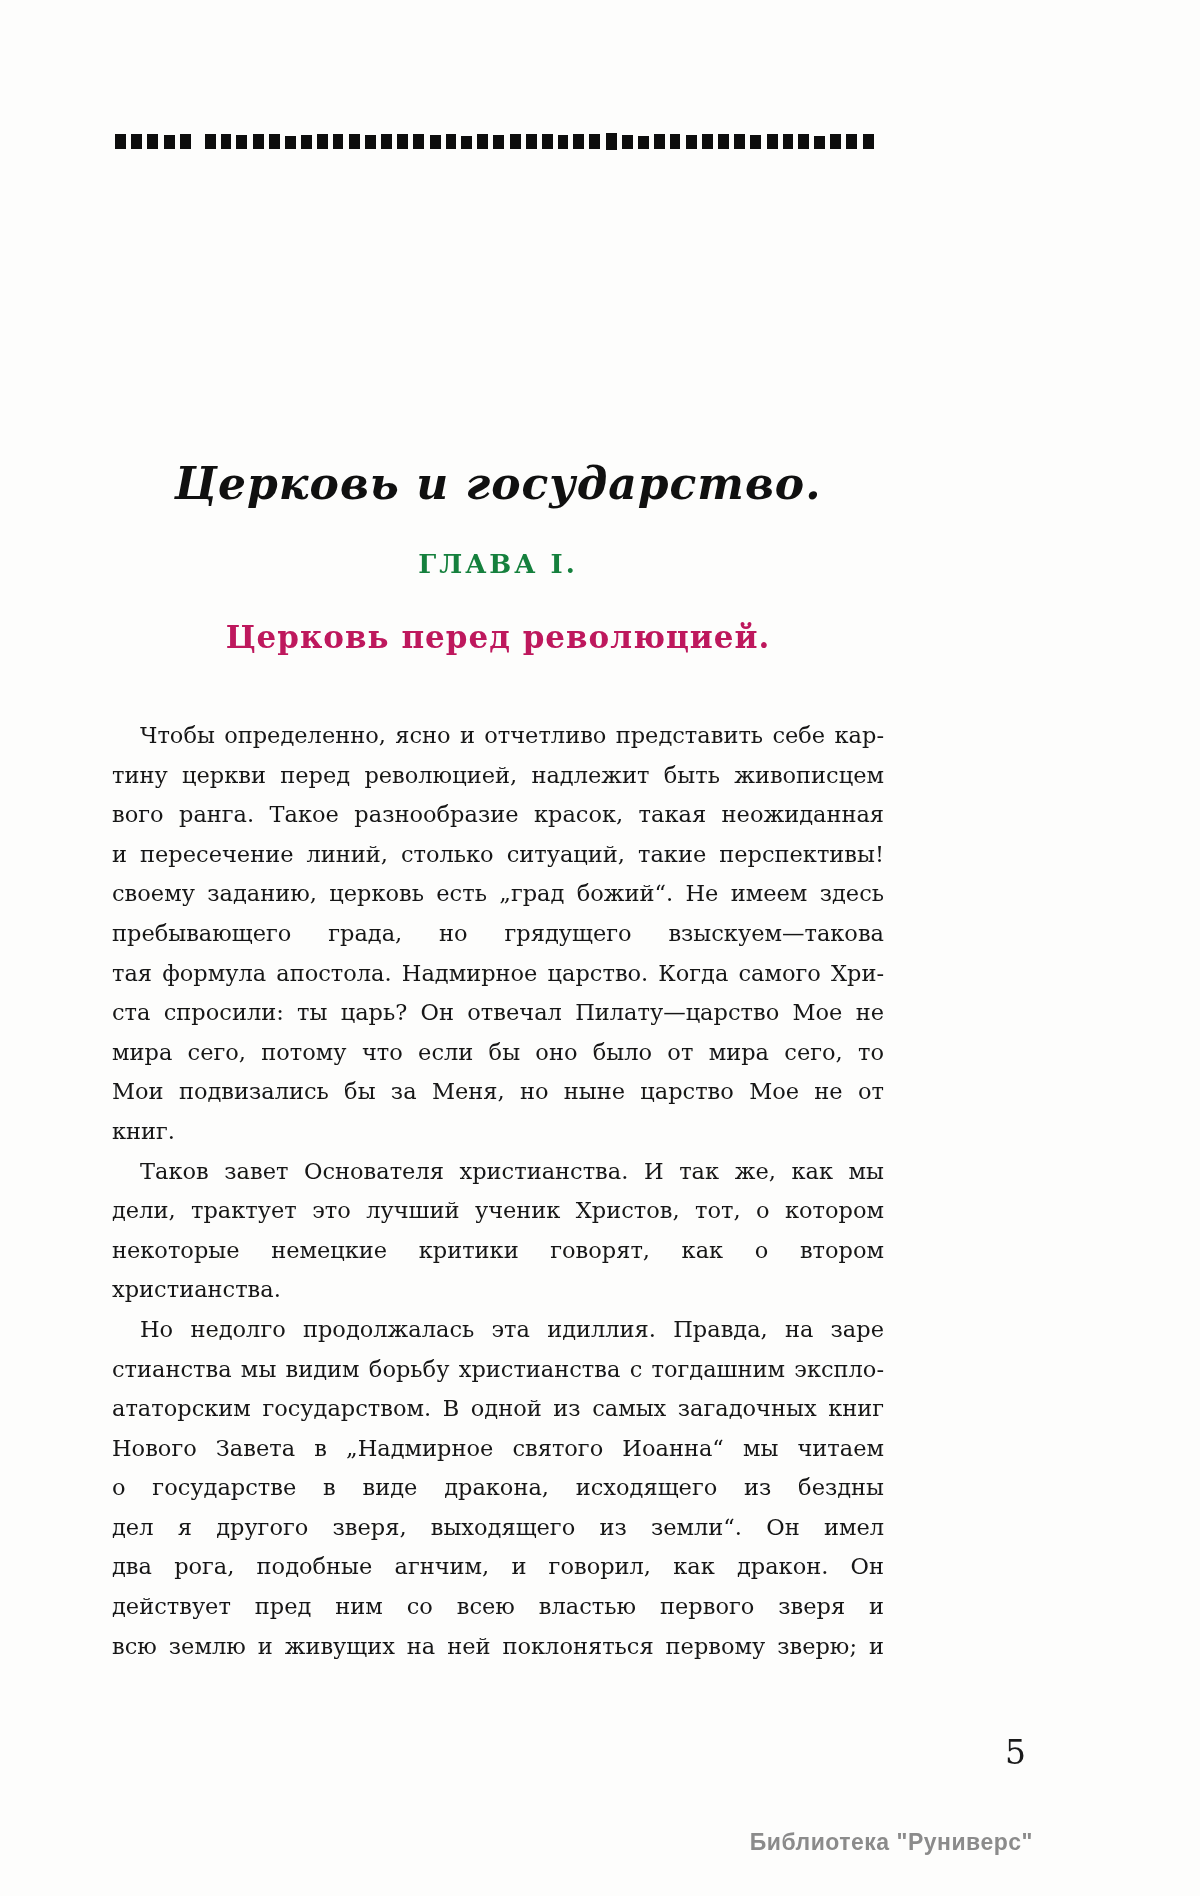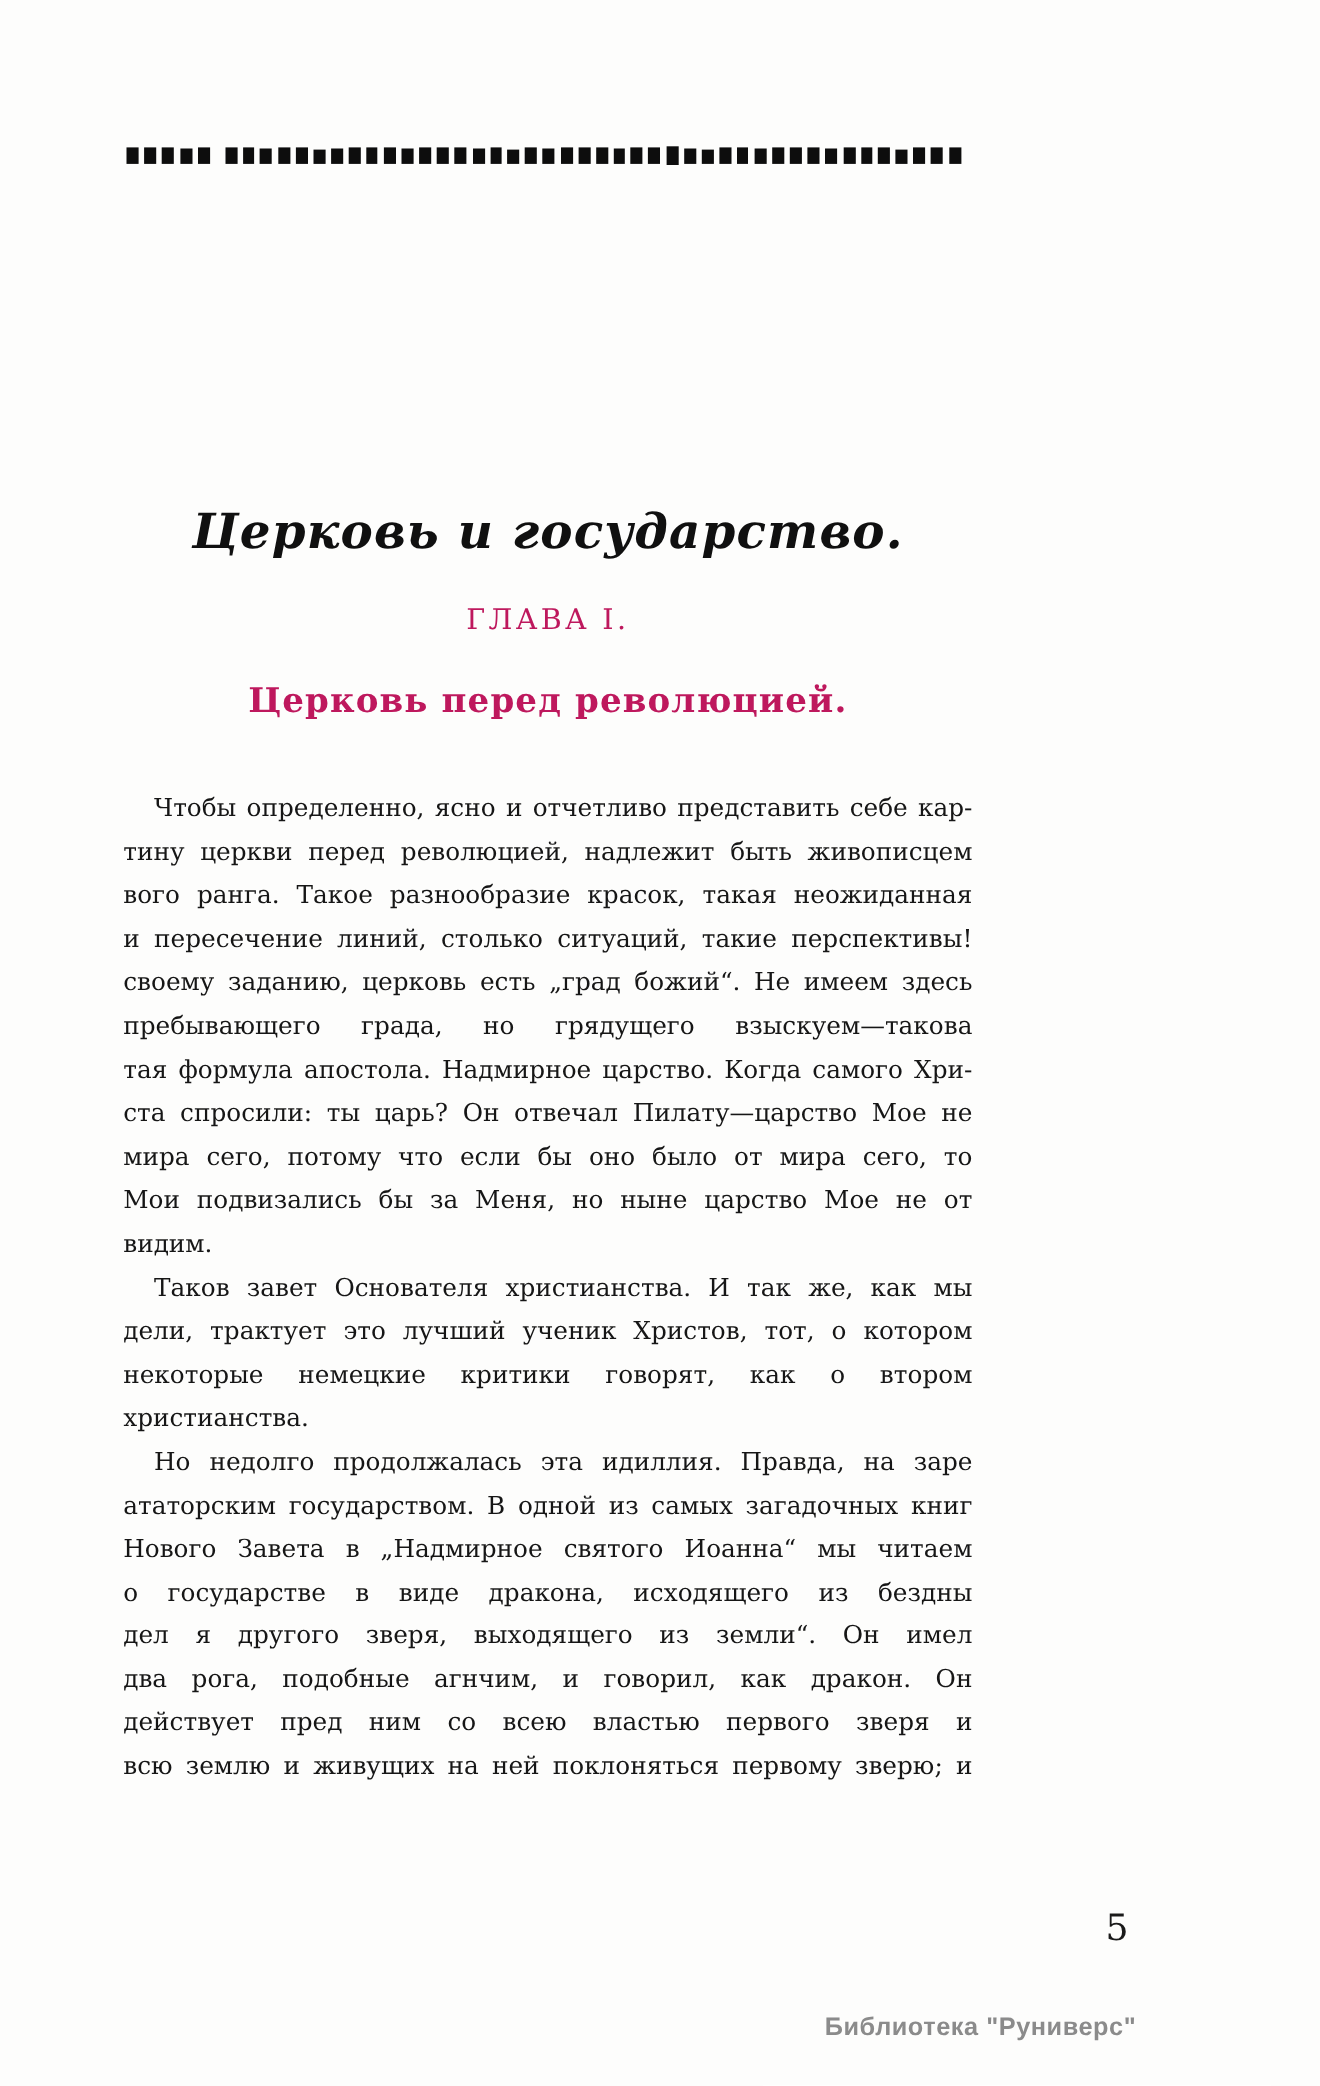--- a/index.html
+++ b/index.html
@@ -53,21 +53,22 @@
     font-style: italic;
   }
   .chapter-heading {
     position: absolute;
     top: 549px;
     left: 112px;
     width: 772px;
     text-align: center;
     font-size: 26px;
     letter-spacing: 3px;
-    color: #be185d;
+    color: #15803d;
+    font-weight: bold;
   }
   .section-heading {
     position: absolute;
     top: 619px;
     left: 112px;
     width: 772px;
     margin: 0;
     text-align: center;
     font-size: 31px;
     font-weight: bold;
@@ -179,26 +180,27 @@
       <div class="line first">Чтобы определенно, ясно и отчетливо представить себе кар-</div>
       <div class="line">тину церкви перед революцией, надлежит быть живописцем пер-</div>
       <div class="line">вого ранга. Такое разнообразие красок, такая неожиданная игра</div>
       <div class="line">и пересечение линий, столько ситуаций, такие перспективы! По</div>
       <div class="line">своему заданию, церковь есть „град божий“. Не имеем здесь</div>
       <div class="line">пребывающего града, но грядущего взыскуем—такова знамени-</div>
       <div class="line">тая формула апостола. Надмирное царство. Когда самого Хри-</div>
       <div class="line">ста спросили: ты царь? Он отвечал Пилату—царство Мое не от</div>
       <div class="line">мира сего, потому что если бы оно было от мира сего, то слуги</div>
       <div class="line">Мои подвизались бы за Меня, но ныне царство Мое не от мира</div>
-      <div class="line para-end">видим.</div>
+      <div class="line para-end">книг.</div>
       <div class="line first">Таков завет Основателя христианства. И так же, как мы уже ви-</div>
       <div class="line">дели, трактует это лучший ученик Христов, тот, о котором</div>
       <div class="line">некоторые немецкие критики говорят, как о втором основателе</div>
       <div class="line para-end">христианства.</div>
       <div class="line first">Но недолго продолжалась эта идиллия. Правда, на заре хри-</div>
+      <div class="line">стианства мы видим борьбу христианства с тогдашним экспло-</div>
       <div class="line">ататорским государством. В одной из самых загадочных книг</div>
       <div class="line">Нового Завета в „Надмирное святого Иоанна“ мы читаем</div>
       <div class="line">о государстве в виде дракона, исходящего из бездны</div>
       <div class="line">дел я другого зверя, выходящего из земли“. Он имел</div>
       <div class="line">два рога, подобные агнчим, и говорил, как дракон. Он</div>
       <div class="line">действует пред ним со всею властью первого зверя и заставляет</div>
       <div class="line">всю землю и живущих на ней поклоняться первому зверю; и</div>
     </div>
 
   <div class="page-number">5</div>

